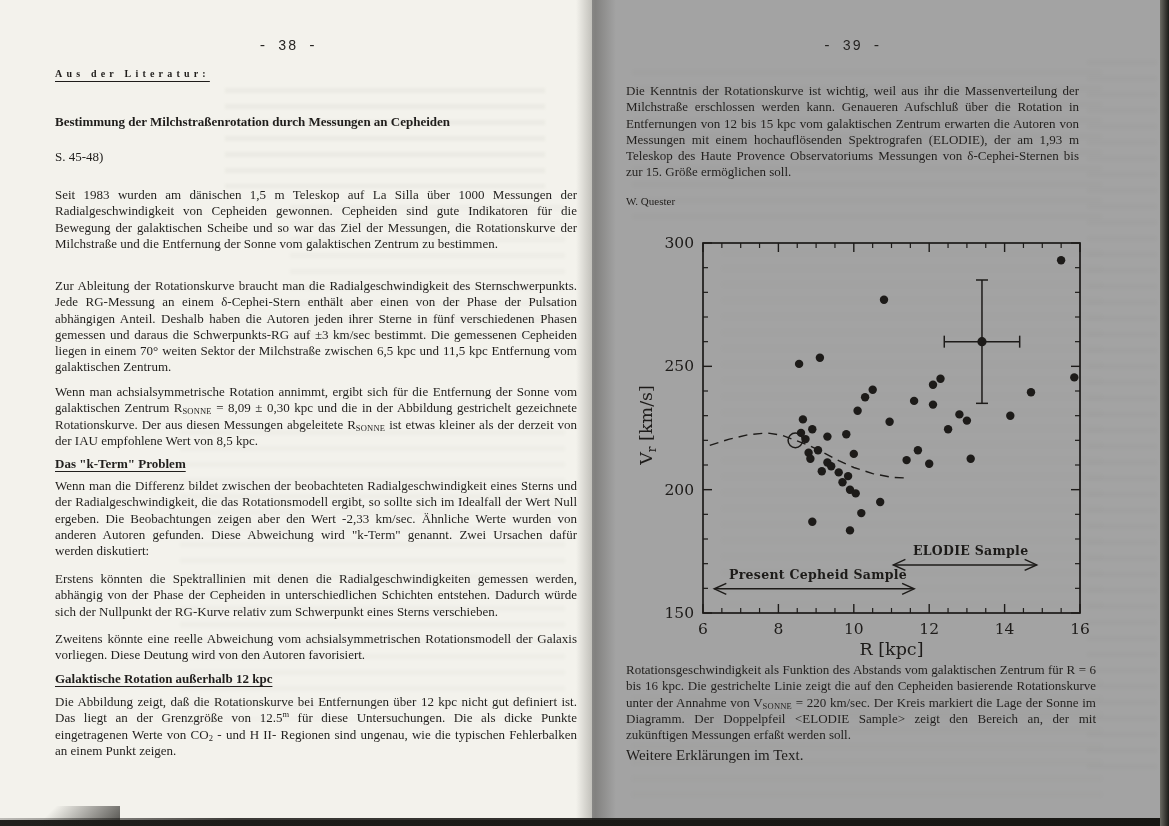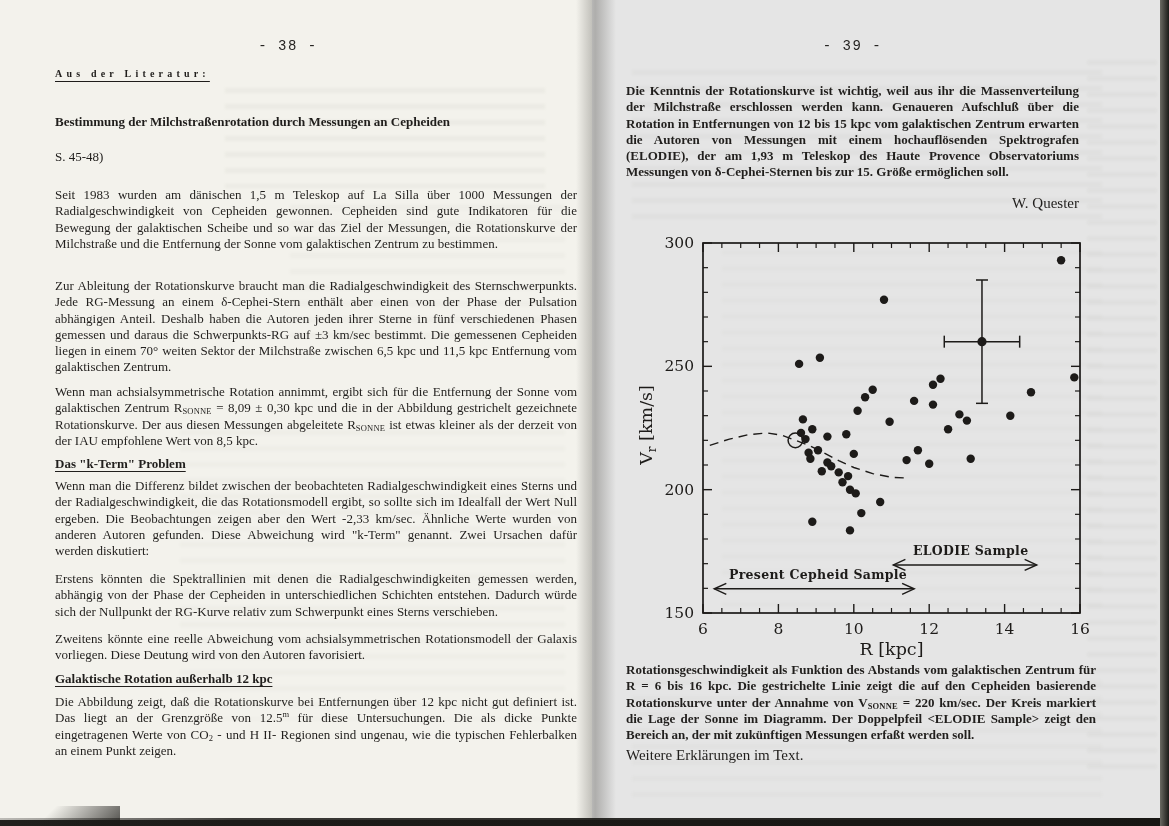--- a/index.html
+++ b/index.html
@@ -4,21 +4,21 @@
 <style>
   html,body{margin:0;padding:0;}
   body{
     width:1169px;height:826px;position:relative;overflow:hidden;
     background:#23221f;
     font-family:"Liberation Serif", serif;
     color:#201e1c;
   }
   .page{position:absolute;top:0;height:820px;}
   .page-left{left:0;width:592px;background:#f3f2ec;}
-  .page-right{left:592px;width:570px;background:#e5e5e5;}
+  .page-right{left:592px;width:570px;background:#a3a3a3;}
   .gutter{
     position:absolute;top:0;left:576px;width:40px;height:820px;pointer-events:none;
     background:linear-gradient(90deg, rgba(40,40,36,0) 0%, rgba(60,58,52,0.32) 48%, rgba(40,40,36,0) 100%);
   }
   .edge-right{position:absolute;top:0;left:1160px;width:9px;height:826px;background:linear-gradient(90deg,#6b6a63,#1c1b18);}
   .edge-bottom{position:absolute;top:818px;left:0;width:1169px;height:8px;
     background:linear-gradient(90deg, rgba(28,27,24,.25), rgba(28,27,24,.85) 20%, #171613 100%);}
   .corner-bl{position:absolute;left:0;top:806px;width:120px;height:20px;
     background:linear-gradient(315deg, rgba(25,24,21,.75), rgba(25,24,21,0) 60%);}
 
@@ -27,28 +27,28 @@
   .lit-heading{
     position:absolute;left:55px;top:68px;font-size:10px;font-weight:700;
     letter-spacing:4.2px;text-decoration:underline;text-underline-offset:4px;color:#1f1d1b;
   }
   .title-block{position:absolute;left:55px;top:113px;width:524px;font-size:13px;line-height:17.6px;}
   .art-title{font-weight:700;}
   .bt{
     position:absolute;left:55px;width:522px;margin:0;
     font-size:13px;line-height:16.3px;text-align:justify;color:#211f1d;
   }
-  .page-right .bt{left:34px;width:453px;font-weight:bold;}
+  .page-right .bt{left:34px;width:453px;}
   .bt sub,.title-block sub{font-size:8.5px;line-height:0;vertical-align:-2px;letter-spacing:.2px;}
   .bt sup{font-size:8.5px;line-height:0;vertical-align:5px;}
   .subhead{
     position:absolute;left:55px;margin:0;font-size:13px;color:#211f1d;
     text-decoration:underline;text-underline-offset:2.5px;
   }
-  .signature{position:absolute;left:34px;top:195px;width:453px;text-align:right;font-size:15px;}
+  .signature{position:absolute;left:34px;top:195px;width:453px;text-align:left;font-size:11px;}
   .figure{position:absolute;left:30px;top:228px;width:492px;height:436px;}
   .caption-note{position:absolute;left:34px;top:747px;margin:0;font-size:15px;}
 
   
   .bleed{position:absolute;pointer-events:none;filter:blur(1.6px);opacity:.5;
     background:repeating-linear-gradient(180deg, rgba(122,126,112,.13) 0 5px, rgba(122,126,112,0) 5px 16px);}
 </style>
 </head>
 <body>
 

